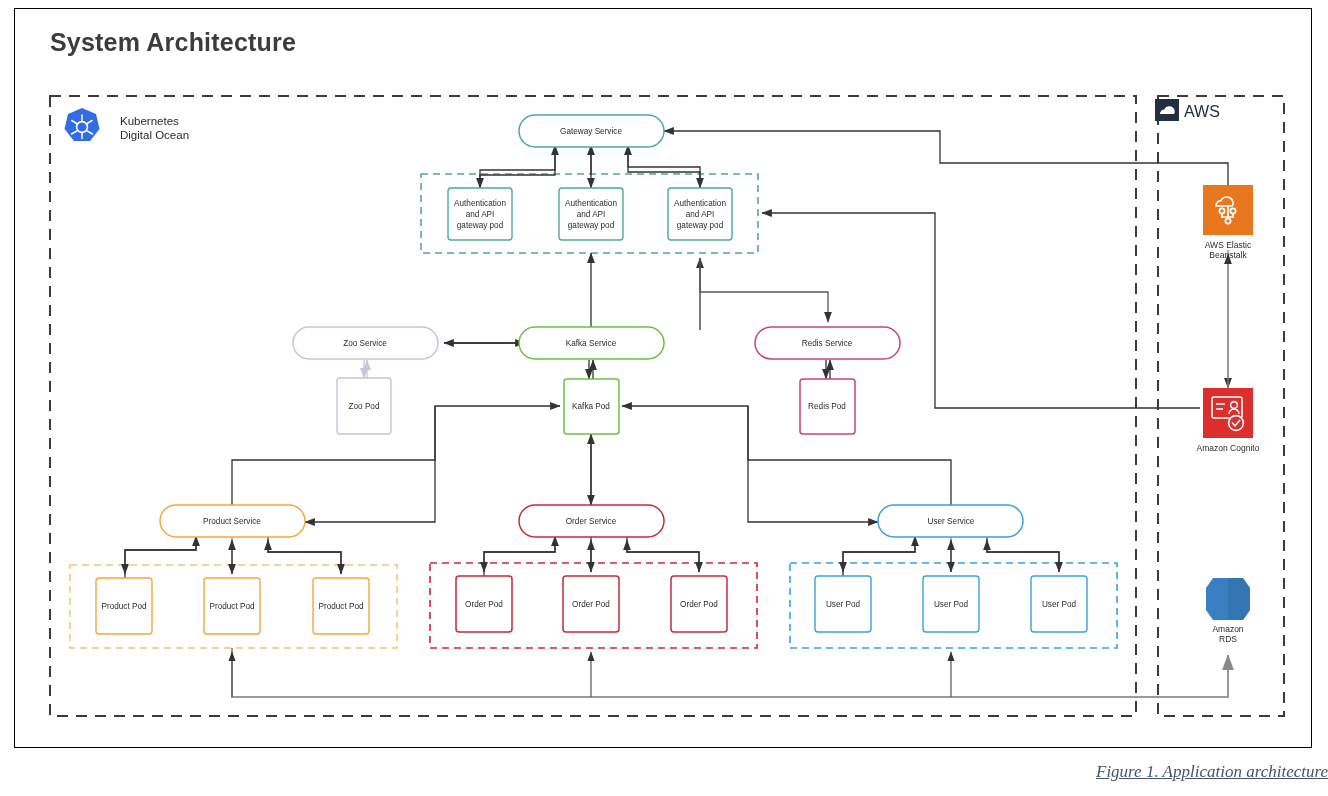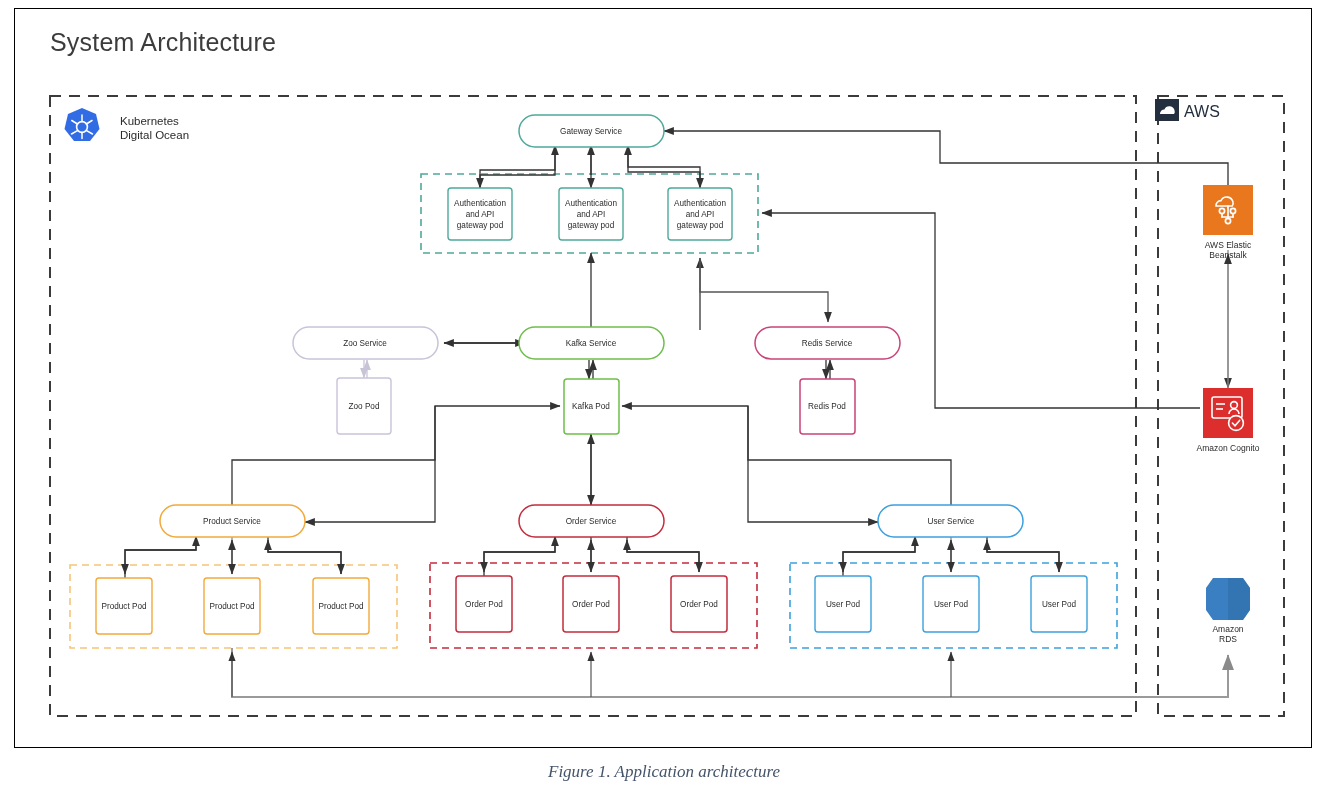--- a/index.html
+++ b/index.html
@@ -1,20 +1,20 @@
 <!DOCTYPE html>
 <html><head>
 <meta charset="utf-8">
 <style>
   html,body{margin:0;padding:0;background:#ffffff;}
   body{font-family:"Liberation Sans",sans-serif;}
   #page{position:relative;width:1328px;height:796px;background:#fff;overflow:hidden;}
   #frame{position:absolute;left:14px;top:8px;width:1298px;height:740px;border:1.5px solid #000;box-sizing:border-box;background:#fff;}
-  #title{position:absolute;left:50px;top:28px;font-size:25px;color:#3c3c3c;letter-spacing:.2px;}
-  #caption{position:absolute;left:0;top:762px;width:1328px;text-align:center;font-family:"Liberation Serif",serif;font-style:italic;font-size:17px;color:#44546a;}
+  #title{position:absolute;left:50px;top:28px;font-size:25px;color:#3c3c3c;letter-spacing:.2px;font-weight:bold;}
+  #caption{position:absolute;left:0;top:762px;width:1328px;text-align:right;font-family:"Liberation Serif",serif;font-style:italic;font-size:17px;color:#44546a;text-decoration:underline;}
   svg{position:absolute;left:0;top:0;}
   .nd{font-size:8.2px;fill:#2b2b2b;font-family:"Liberation Sans",sans-serif;}
   .k8slbl{font-size:11.5px;fill:#2b2b2b;}
   .awslbl{font-size:16px;fill:#232f3e;}
   .awsnd{font-size:8.5px;fill:#2b2b2b;}
 </style>
 </head>
 <body>
 
 <div id="page">

